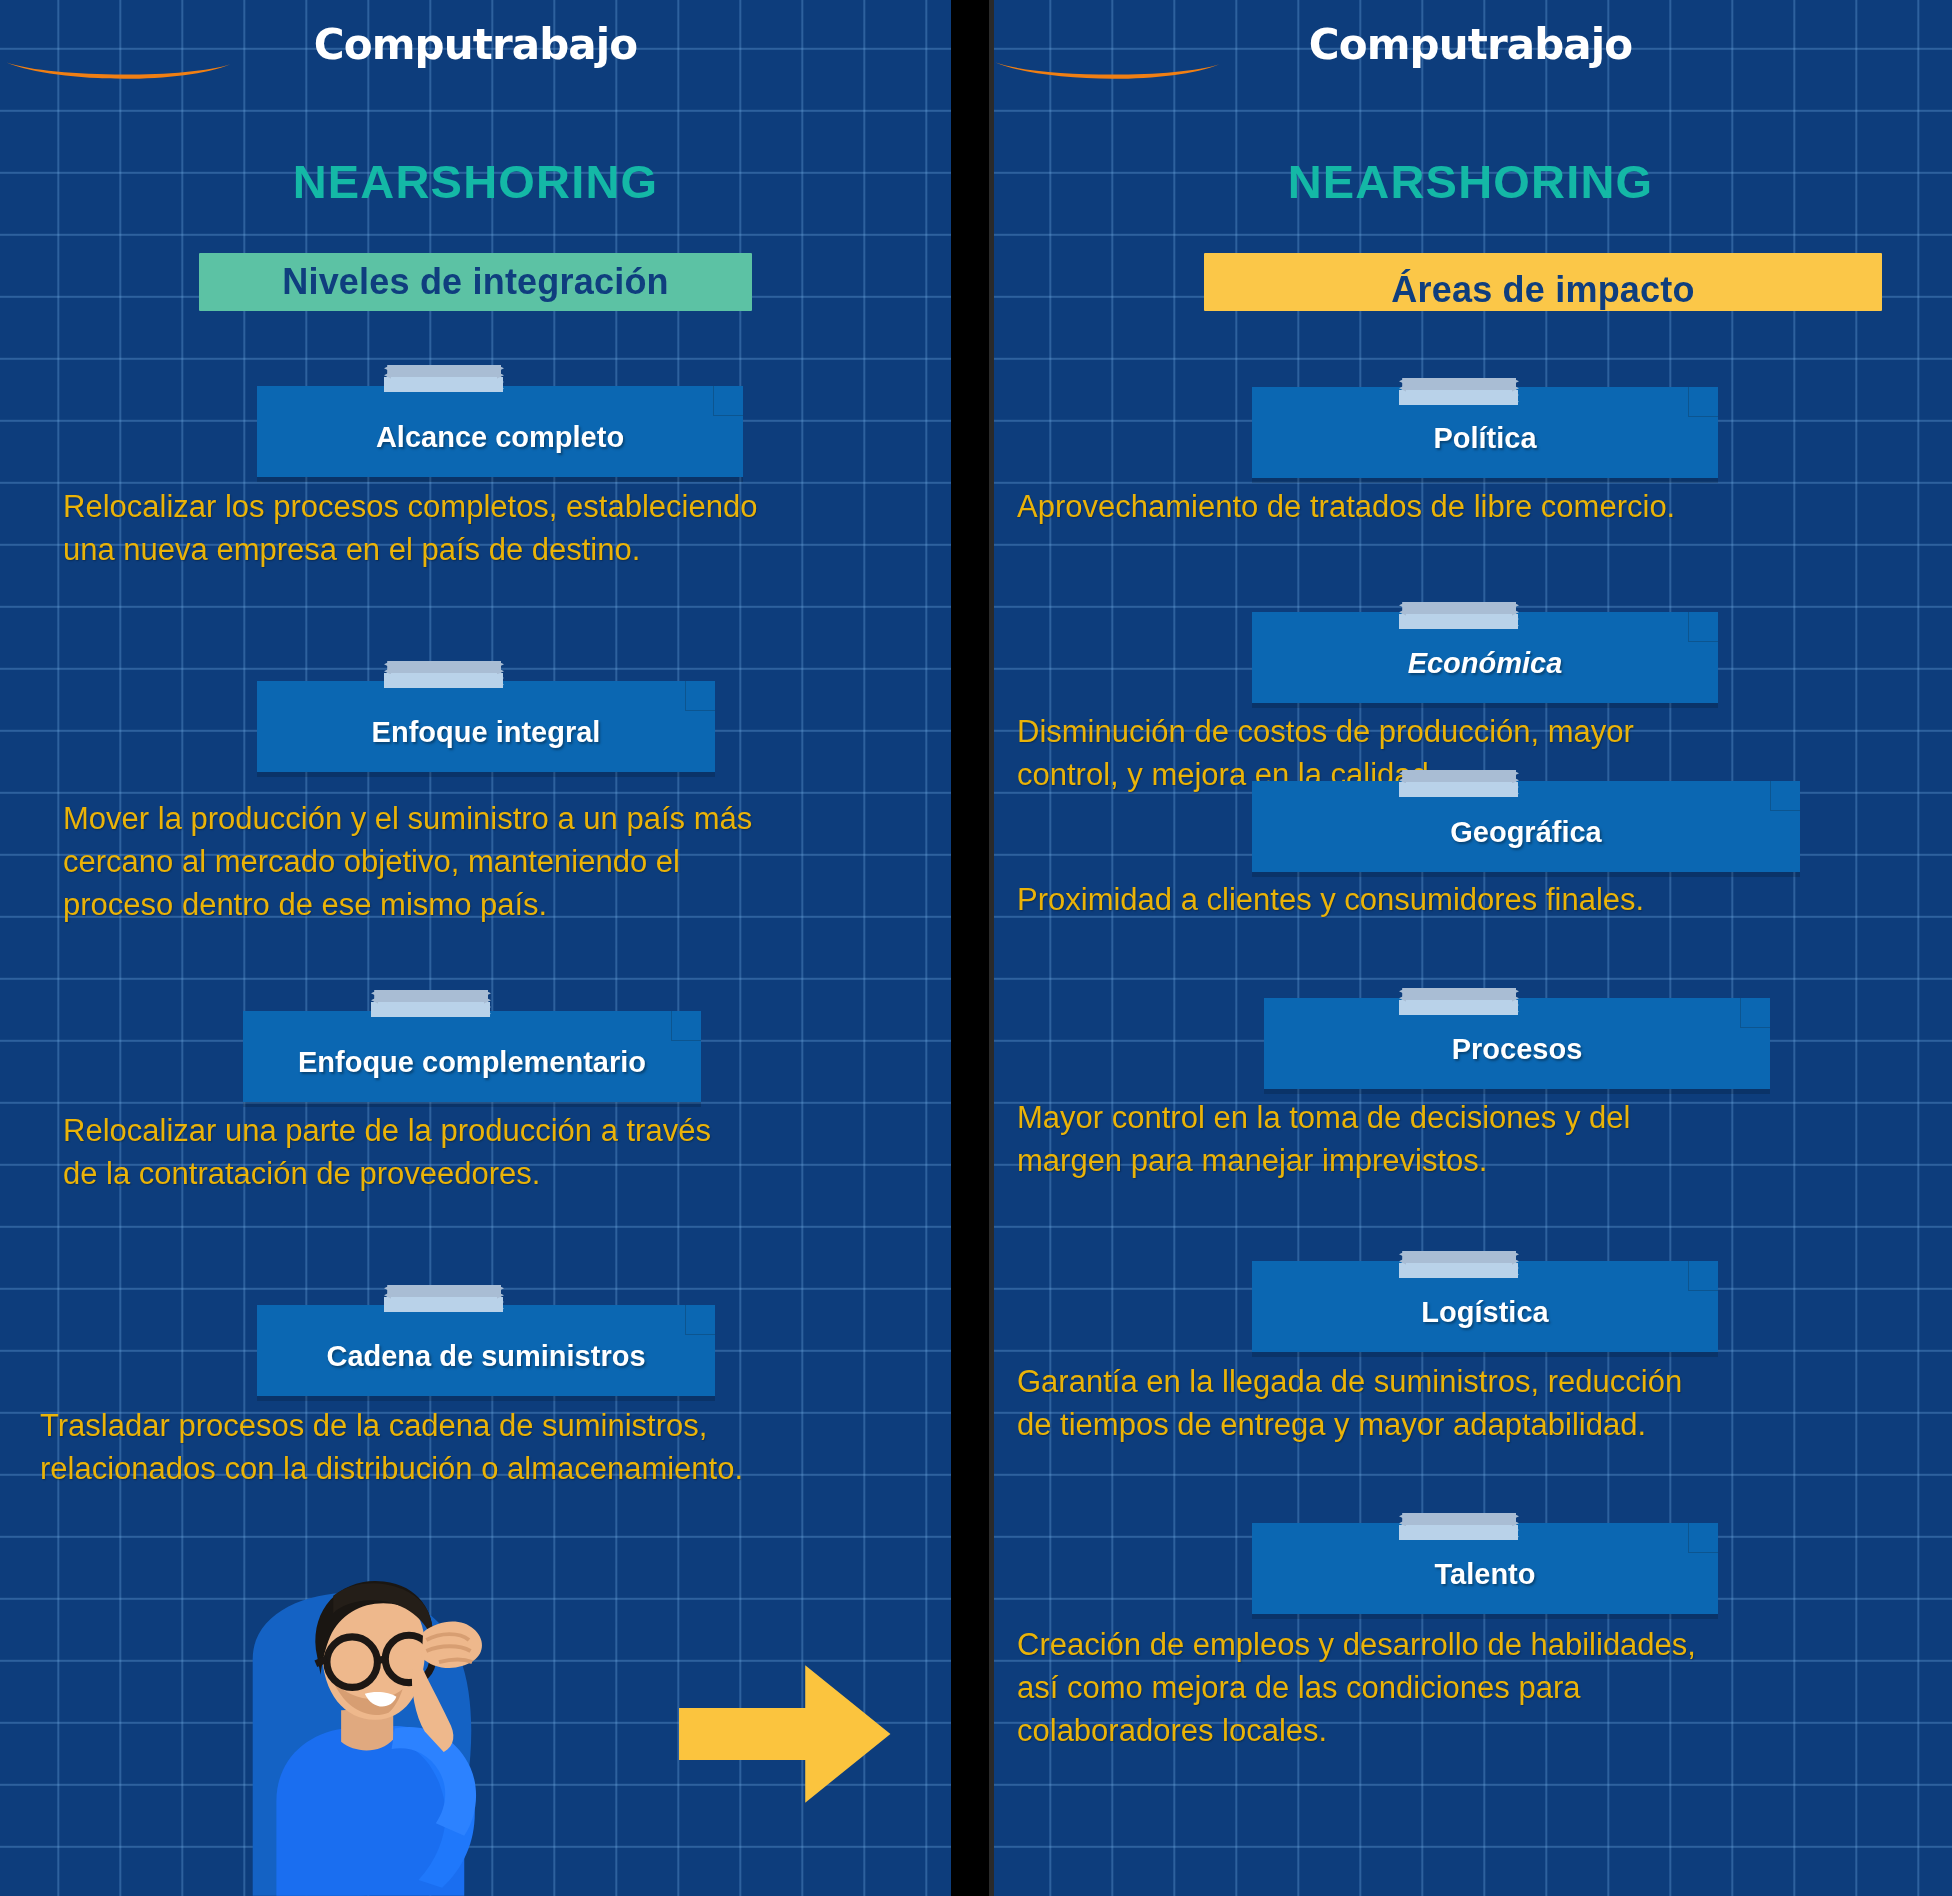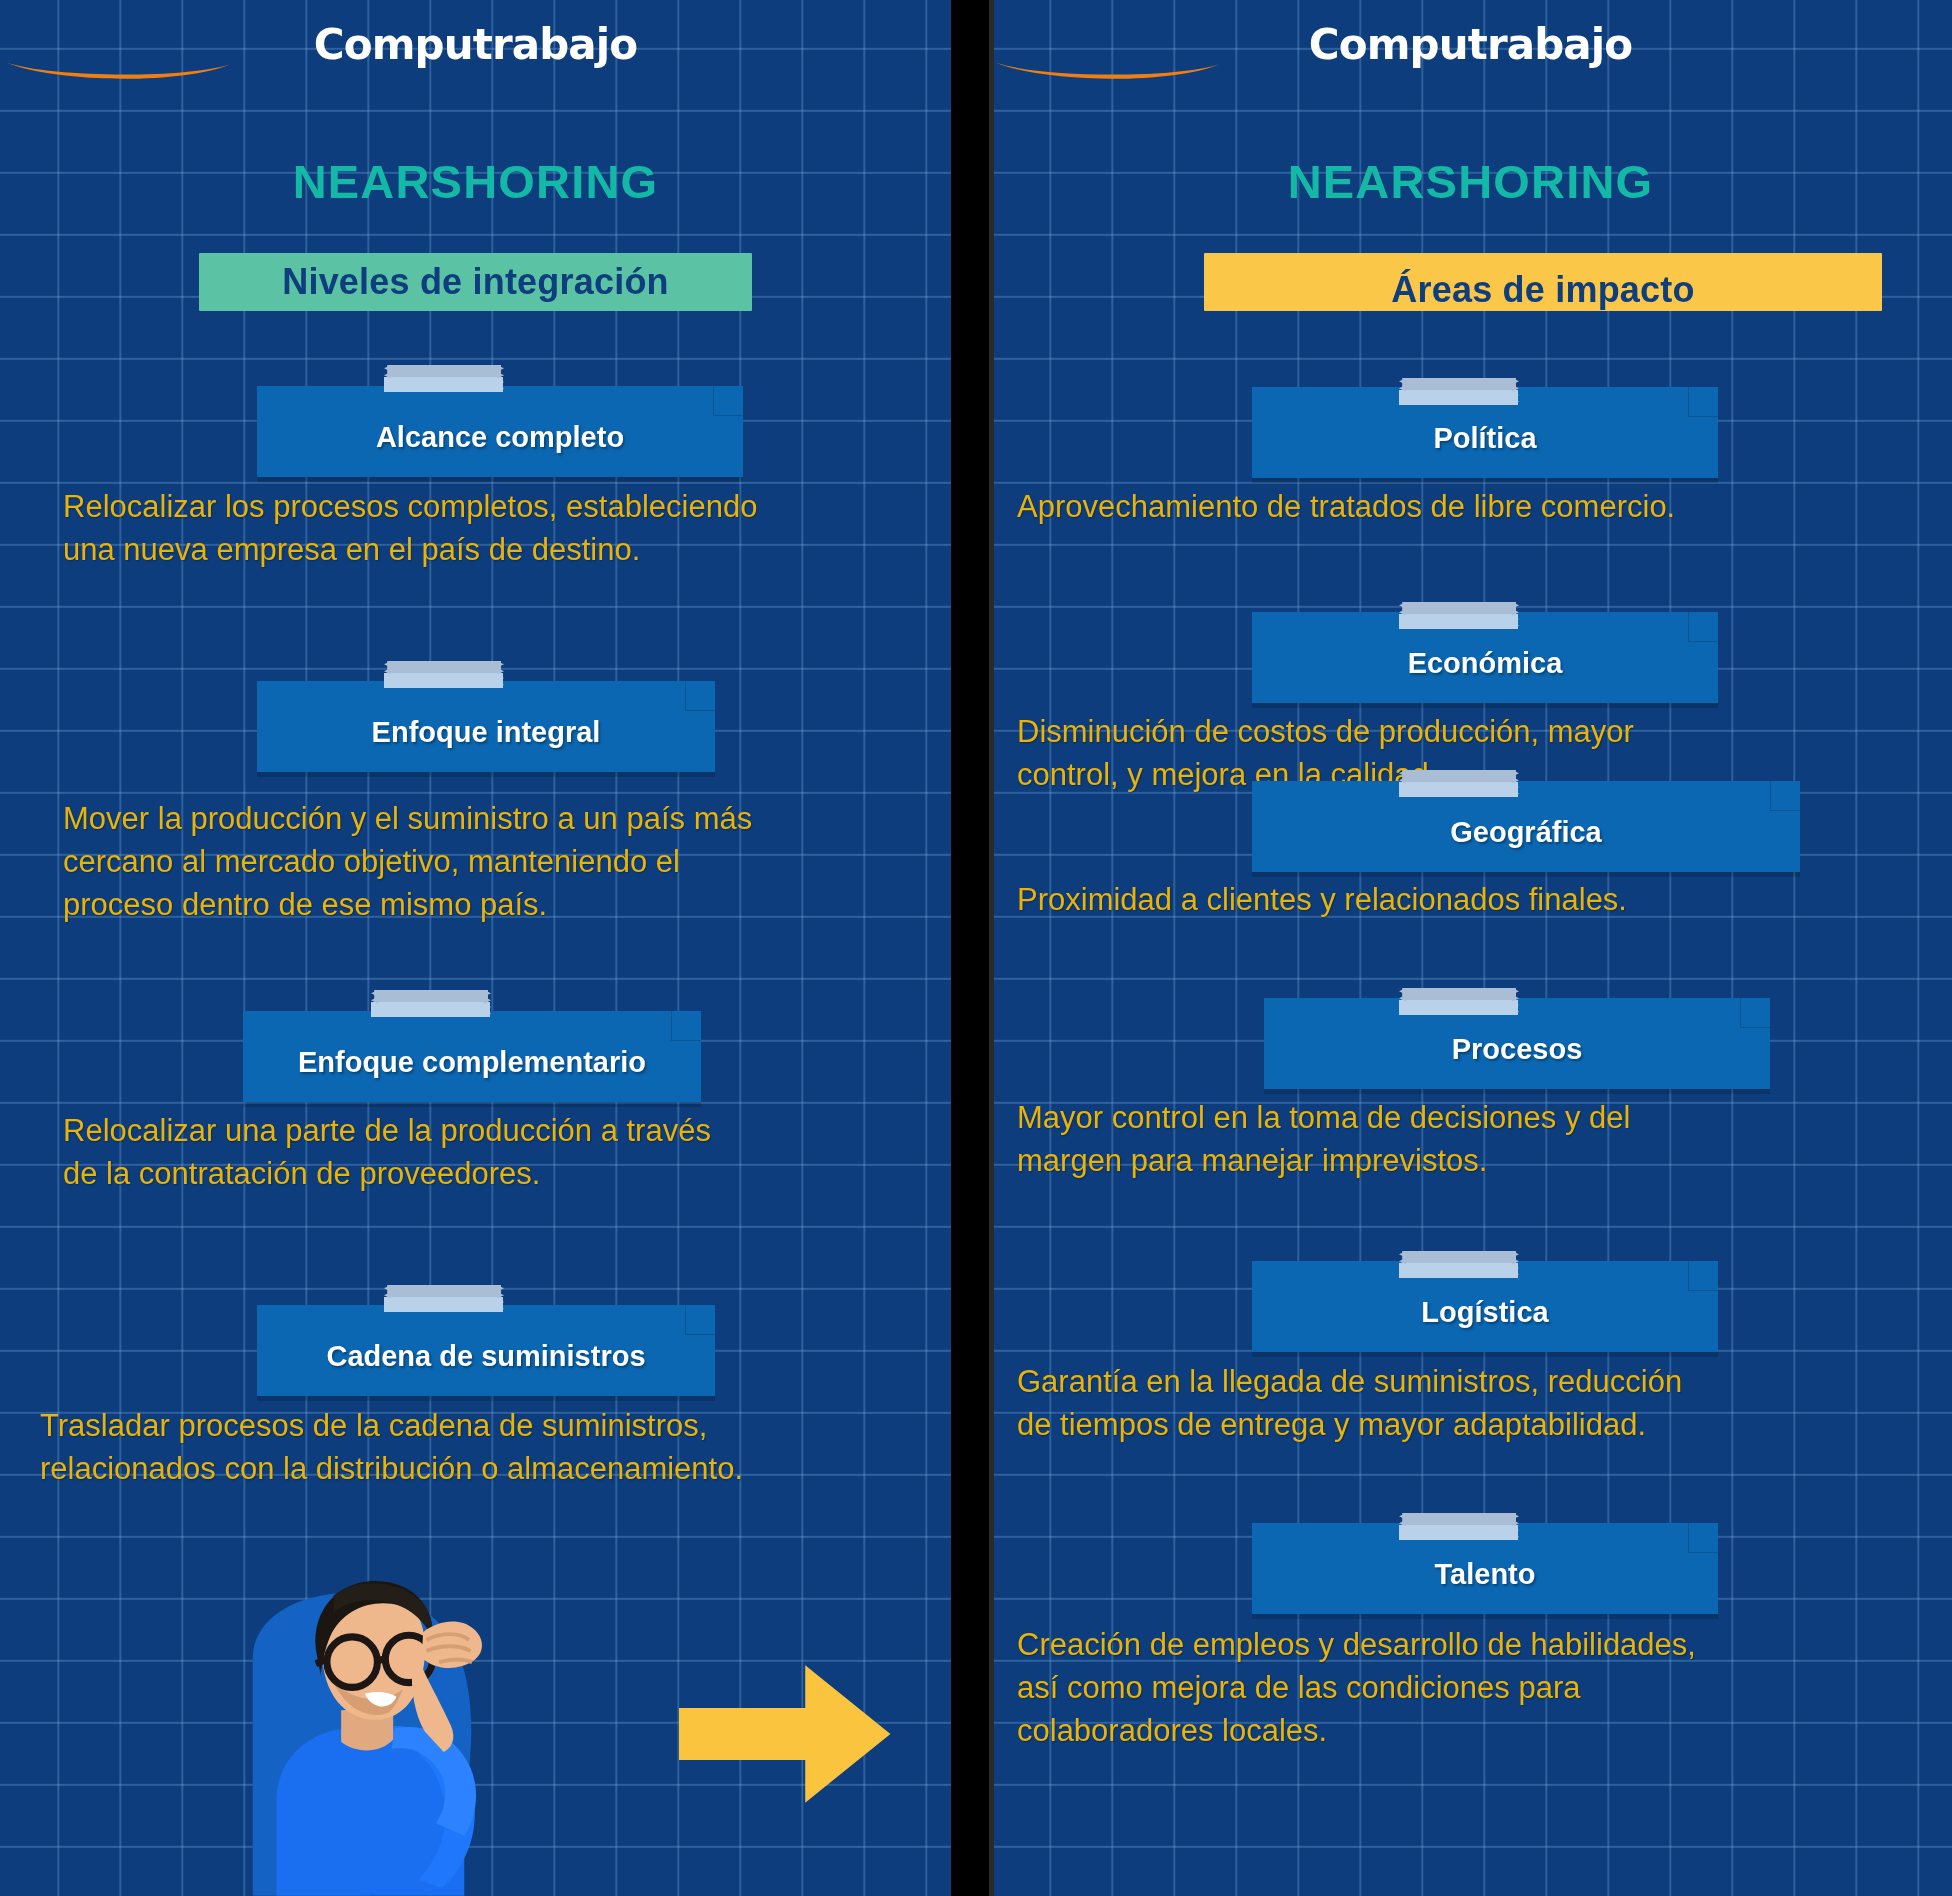--- a/index.html
+++ b/index.html
@@ -264,38 +264,38 @@
     <div class="card-label">Política</div>
   </div>
   <div class="para" style="left:28px;top:486px;width:909px;">Aprovechamiento de tratados de libre comercio.</div>
 
   <div class="tape" style="left:410px;top:602px;">
     <div class="t1"></div>
       <div class="t2"></div>
       <div class="edge-l"></div>
       <div class="edge-r"></div>
   </div>
-  <div class="card" style="left:263px;top:612px;width:466px;">
+  <div class="card" style="left:263px;top:612px;width:466px;font-style:italic;">
     <div class="fold"></div>
     <div class="card-label">Económica</div>
   </div>
   <div class="para" style="left:28px;top:711px;width:909px;">Disminución de costos de producción, mayor
 control, y mejora en la calidad.</div>
 
   <div class="tape" style="left:410px;top:770px;">
     <div class="t1"></div>
       <div class="t2"></div>
       <div class="edge-l"></div>
       <div class="edge-r"></div>
   </div>
   <div class="card" style="left:263px;top:781px;width:548px;">
     <div class="fold"></div>
     <div class="card-label">Geográfica</div>
   </div>
-  <div class="para" style="left:28px;top:879px;width:909px;">Proximidad a clientes y relacionados finales.</div>
+  <div class="para" style="left:28px;top:879px;width:909px;">Proximidad a clientes y consumidores finales.</div>
 
   <div class="tape" style="left:410px;top:988px;">
     <div class="t1"></div>
       <div class="t2"></div>
       <div class="edge-l"></div>
       <div class="edge-r"></div>
   </div>
   <div class="card" style="left:263px;top:998px;width:506px;margin-left:12px;">
     <div class="fold"></div>
     <div class="card-label">Procesos</div>

